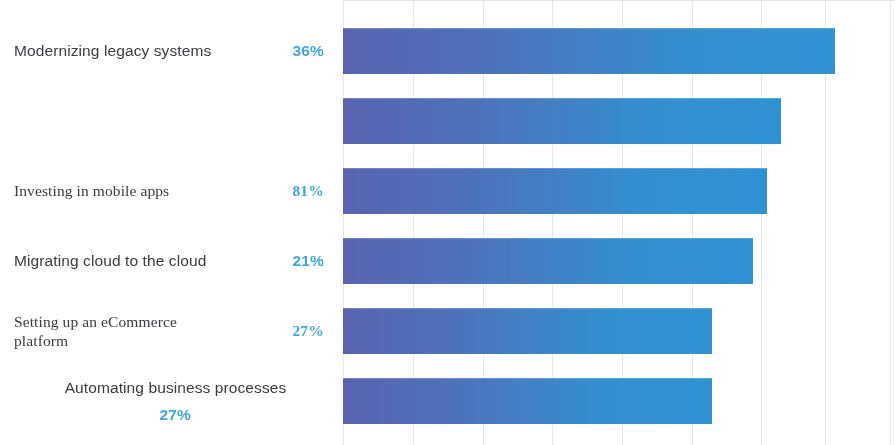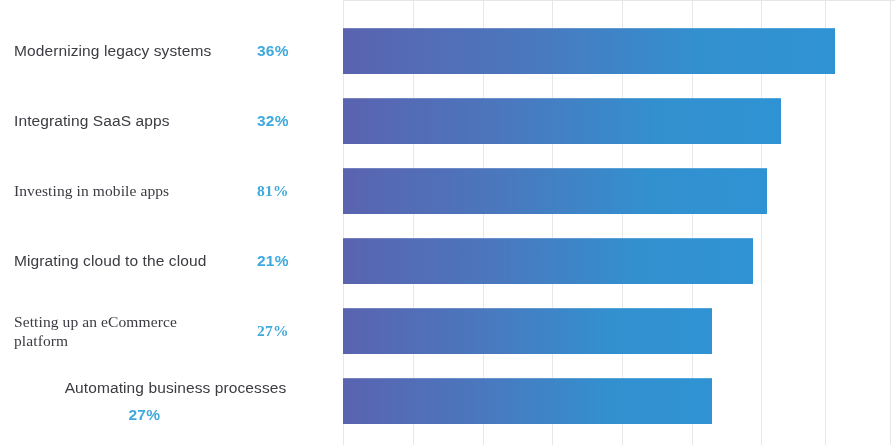--- a/index.html
+++ b/index.html
@@ -35,21 +35,22 @@
     padding-right: 6px;
     font-size: 15.5px;
     line-height: 1.25;
     color: #3b3b42;
     letter-spacing: 0.1px;
     white-space: pre-line;
   }
   .cat-value {
     flex: 0 0 auto;
     width: 58px;
-    padding-right: 28px;
+    padding-right: 19px;
+    text-align: right;
     font-size: 15.5px;
     font-weight: 700;
     color: #3fa9dd;
     letter-spacing: 0.2px;
   }
 
   
   #plot-area {
     position: absolute;
     left: 343px;
@@ -121,24 +122,20 @@
     </div>
     <div class="bar" style="top: 378px; height: 46px; width: 369.225px;">
       <div class="bar-inner-shade"></div>
     </div>
   </div>
 
   <div class="row" style="top:28px;height:46px;">
     <span class="cat-label">Modernizing legacy systems</span>
     <span class="cat-value">36%</span>
   </div>
-  <div class="row" style="top:98px;height:46px;">
-    <span class="cat-label">Integrating SaaS apps</span>
-    <span class="cat-value">32%</span>
-  </div>
   <div class="row" style="top:168px;height:46px;font-family:Liberation Serif, serif;">
     <span class="cat-label">Investing in mobile apps</span>
     <span class="cat-value">81%</span>
   </div>
   <div class="row" style="top:238px;height:46px;">
     <span class="cat-label">Migrating cloud to the cloud</span>
     <span class="cat-value">21%</span>
   </div>
   <div class="row" style="top:308px;height:46px;font-family:Liberation Serif, serif;">
     <span class="cat-label">Setting up an eCommerce

